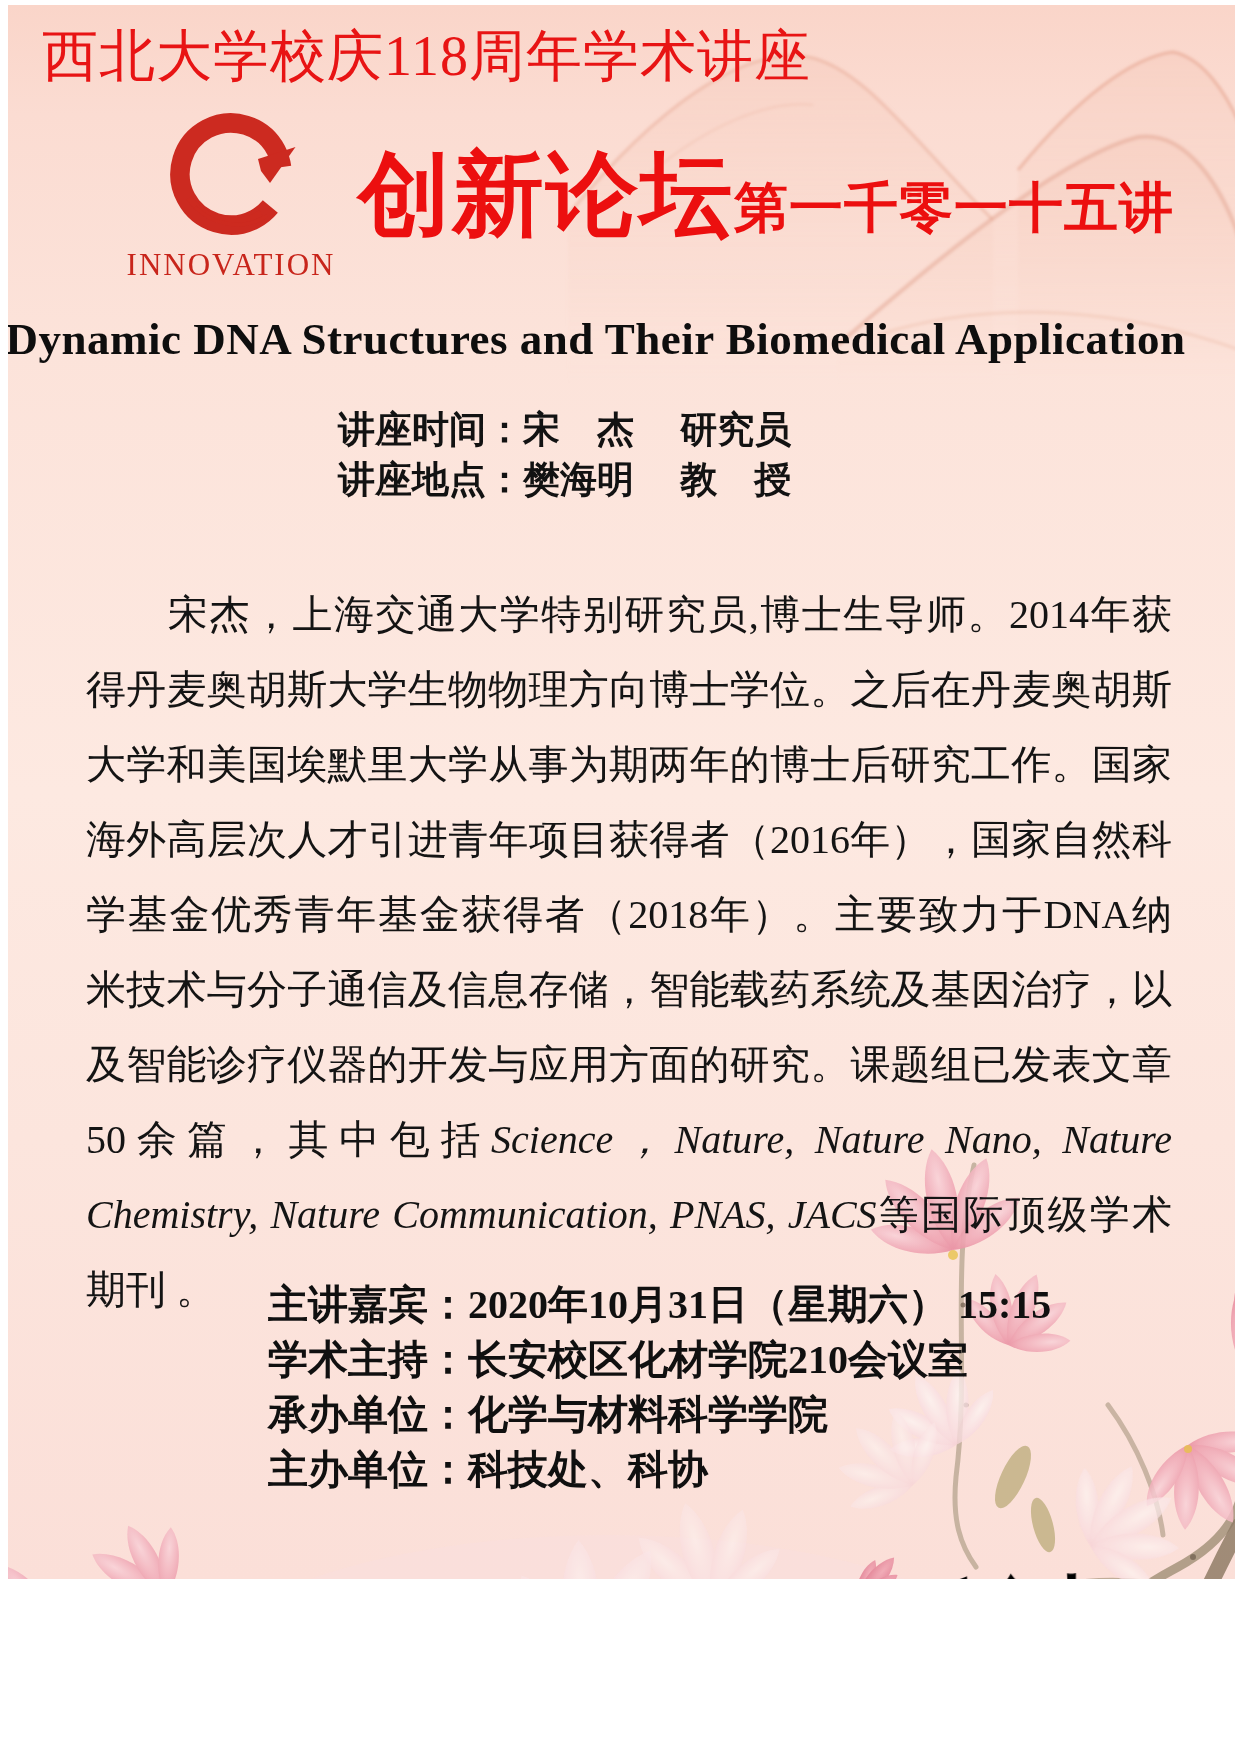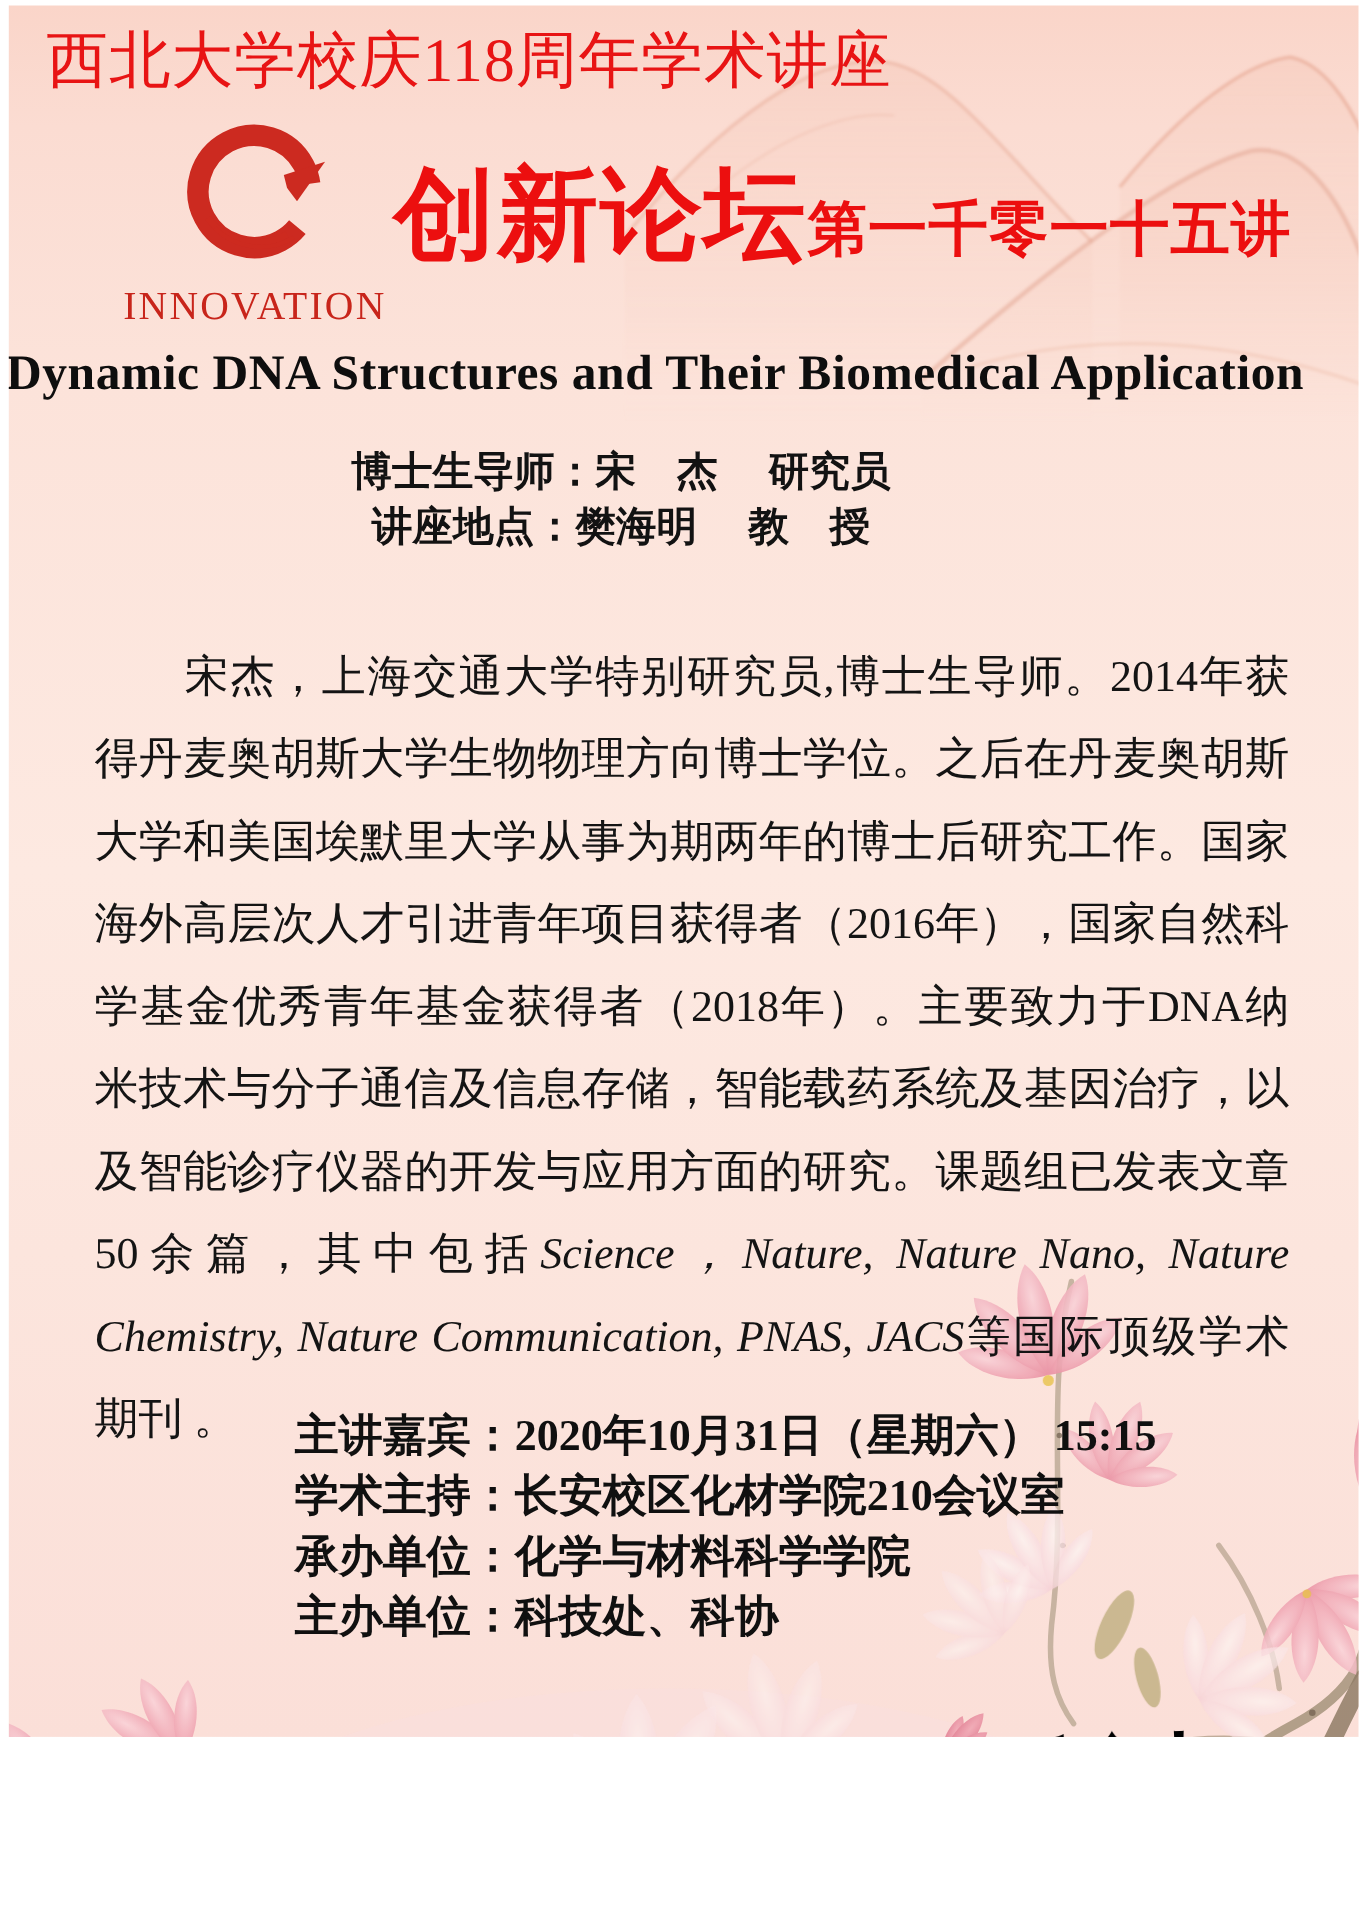--- a/index.html
+++ b/index.html
@@ -7,21 +7,21 @@
   .page{position:relative;width:1240px;height:1579px;background:#ffffff;overflow:hidden;}
   .inner{position:absolute;left:8px;top:5px;right:5px;bottom:0;overflow:hidden;
          background:linear-gradient(180deg,#fad5c9 0%,#fbdcd2 7%,#fce3da 22%,#fde9e1 50%,#fce5dd 72%,#fbdfd8 100%);}
   .decor{position:absolute;pointer-events:none;}
   
   .banner{position:absolute;left:34px;top:21px;font-size:56px;line-height:1.1;color:#e81414;
           letter-spacing:1px;white-space:nowrap;}
   
   .logo{position:absolute;left:104px;top:100px;width:238px;text-align:center;}
   .logo svg{display:block;margin:0 auto;}
-  .logo-text{margin-top:14px;font-size:36px;letter-spacing:2px;color:#c8251b;font-family:"Liberation Serif",serif;}
+  .logo-text{margin-top:4px;font-size:31px;letter-spacing:2px;color:#c8251b;font-family:"Liberation Serif",serif;}
   
   .forum-row{position:absolute;left:350px;top:128px;display:flex;align-items:baseline;white-space:nowrap;justify-content:space-between;}
   .forum-title{font-family:"Liberation Sans",sans-serif;font-weight:800;font-size:92px;color:#ec0f0f;letter-spacing:2px;}
   .forum-session{font-family:"Liberation Sans",sans-serif;font-weight:800;font-size:54px;color:#ec0f0f;letter-spacing:1px;}
   
   .lecture-title{position:absolute;left:0;top:308px;width:100%;margin:0;text-align:center;
           transform:translateX(-26px);font-size:45px;font-weight:bold;color:#0e0e0e;letter-spacing:0.5px;
           font-family:"Liberation Serif",serif;white-space:nowrap;}
   
   .people{position:absolute;left:0;top:400px;width:100%;text-align:center;transform:translateX(-57px);
@@ -164,21 +164,21 @@
     </div>
 
     <div class="forum-row">
       <span class="forum-title">创新论坛</span>
       <span class="forum-session">第一千零一十五讲</span>
     </div>
 
     <h1 class="lecture-title">Dynamic DNA Structures and Their Biomedical Application</h1>
 
     <div class="people">
-      <div class="person-line"><span>博士生导师：</span><span>宋　杰　 研究员</span></div>
+      <div class="person-line"><span>讲座时间：</span><span>宋　杰　 研究员</span></div>
       <div class="person-line"><span>讲座地点：</span><span>樊海明 　教　授</span></div>
     </div>
 
     <p class="bio"><span>宋杰，上海交通大学特别研究员,博士生导师。2014年获得丹麦奥胡斯大学生物物理方向博士学位。之后在丹麦奥胡斯大学和美国埃默里大学从事为期两年的博士后研究工作。国家海外高层次人才引进青年项目获得者（2016年），国家自然科学基金优秀青年基金获得者（2018年）。主要致力于DNA纳米技术与分子通信及信息存储，智能载药系统及基因治疗，以及智能诊疗仪器的开发与应用方面的研究。课题组已发表文章50余篇，其中包括</span><em>Science，Nature, Nature Nano, Nature Chemistry, Nature Communication, PNAS, JACS</em><span>等国际顶级学术期刊 。</span></p>
 
     <div class="details">
       <div class="detail-row"><span>主讲嘉宾：</span><span>2020年10月31日（星期六）  15:15</span></div>
       <div class="detail-row"><span>学术主持：</span><span>长安校区化材学院210会议室</span></div>
       <div class="detail-row"><span>承办单位：</span><span>化学与材料科学学院</span></div>
       <div class="detail-row"><span>主办单位：</span><span>科技处、科协</span></div>

